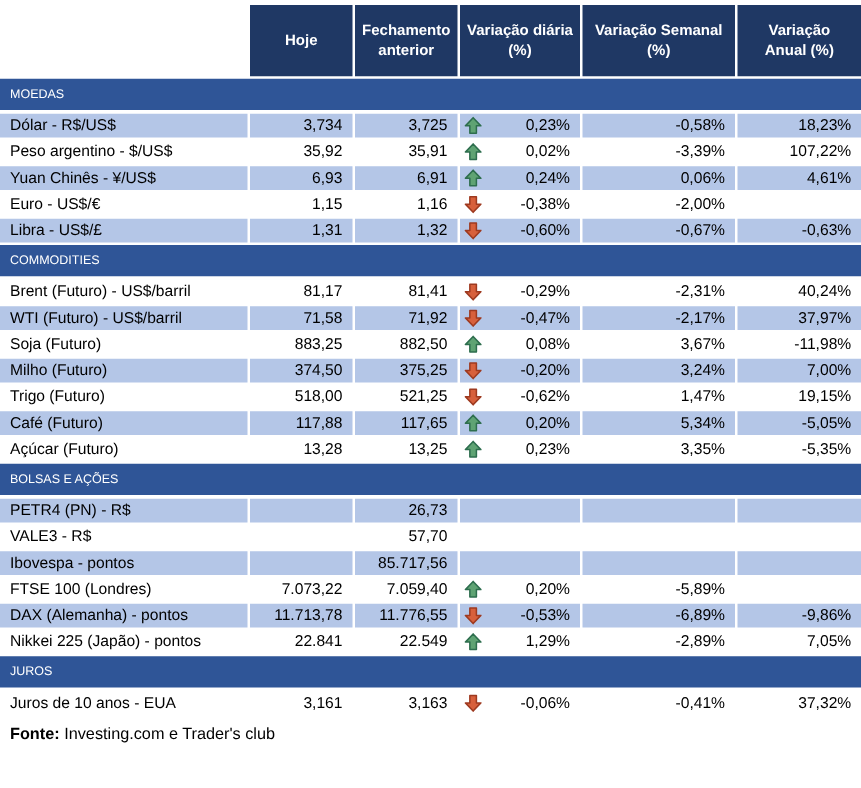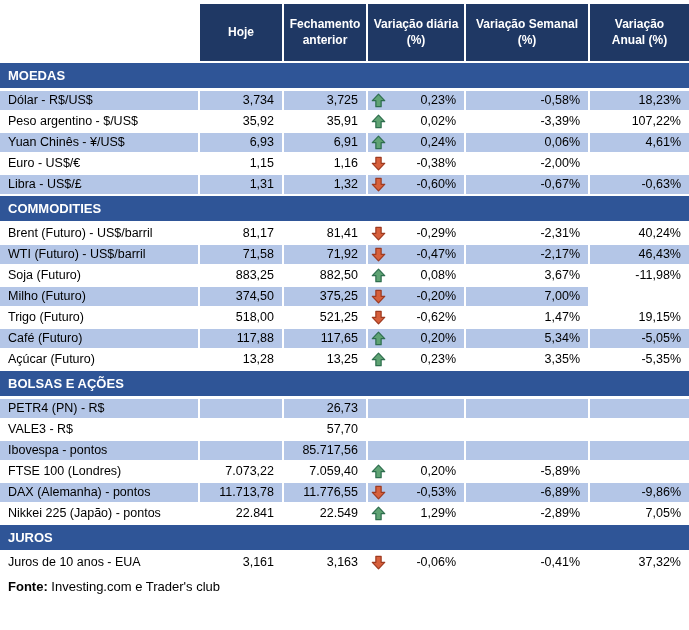--- a/index.html
+++ b/index.html
@@ -27,22 +27,22 @@
     display: flex; align-items: center; justify-content: center;
     text-align: center;
     line-height: 1.3;
     padding: 0 2px;
     white-space: pre-line;
   }
   .section-band {
     height: 25px;
     background: var(--section-bg, #2F5597);
     color: #fff;
-    font-weight: bold;
-    font-size: 13px;
+    font-weight: normal;
+    font-size: 10px;
     line-height: 25px;
     padding-left: 8px;
     margin-bottom: 3px;
     box-sizing: border-box;
     width: 689px;
   }
   .row { height: 19px; margin-bottom: 2px; }
   .cell {
     font-size: 12.5px;
     line-height: 19px;
@@ -144,39 +144,40 @@
         <div class="cell num-cell">40,24%</div>
       </div>
       <div class="grid row shaded">
         <div class="cell label-cell">WTI (Futuro) - US$/barril</div>
         <div class="cell num-cell">71,58</div>
         <div class="cell num-cell">71,92</div>
         <div class="cell num-cell diaria-cell"><svg width="15" height="15" viewBox="0 0 16 16">
             <path d="M8 14.8 L14.6 7.8 L10.8 7.8 L10.8 1.4 L5.2 1.4 L5.2 7.8 L1.4 7.8 Z" fill="#D7603C" stroke="#9E3A20" stroke-width="1.3" stroke-linejoin="round"></path>
           </svg><span>-0,47%</span></div>
         <div class="cell num-cell">-2,17%</div>
-        <div class="cell num-cell">46,43%</div>
+        <div class="cell num-cell">37,97%</div>
       </div>
       <div class="grid row">
         <div class="cell label-cell">Soja (Futuro)</div>
         <div class="cell num-cell">883,25</div>
         <div class="cell num-cell">882,50</div>
         <div class="cell num-cell diaria-cell"><svg width="15" height="15" viewBox="0 0 16 16">
             <path d="M8 1.2 L14.6 8.2 L10.8 8.2 L10.8 14.6 L5.2 14.6 L5.2 8.2 L1.4 8.2 Z" fill="#5FA373" stroke="#2E6E4E" stroke-width="1.3" stroke-linejoin="round"></path>
           </svg><span>0,08%</span></div>
         <div class="cell num-cell">3,67%</div>
         <div class="cell num-cell">-11,98%</div>
       </div>
       <div class="grid row shaded">
         <div class="cell label-cell">Milho (Futuro)</div>
         <div class="cell num-cell">374,50</div>
         <div class="cell num-cell">375,25</div>
         <div class="cell num-cell diaria-cell"><svg width="15" height="15" viewBox="0 0 16 16">
             <path d="M8 14.8 L14.6 7.8 L10.8 7.8 L10.8 1.4 L5.2 1.4 L5.2 7.8 L1.4 7.8 Z" fill="#D7603C" stroke="#9E3A20" stroke-width="1.3" stroke-linejoin="round"></path>
           </svg><span>-0,20%</span></div>
+        <div class="cell num-cell">3,24%</div>
         <div class="cell num-cell">7,00%</div>
       </div>
       <div class="grid row">
         <div class="cell label-cell">Trigo (Futuro)</div>
         <div class="cell num-cell">518,00</div>
         <div class="cell num-cell">521,25</div>
         <div class="cell num-cell diaria-cell"><svg width="15" height="15" viewBox="0 0 16 16">
             <path d="M8 14.8 L14.6 7.8 L10.8 7.8 L10.8 1.4 L5.2 1.4 L5.2 7.8 L1.4 7.8 Z" fill="#D7603C" stroke="#9E3A20" stroke-width="1.3" stroke-linejoin="round"></path>
           </svg><span>-0,62%</span></div>
         <div class="cell num-cell">1,47%</div>

